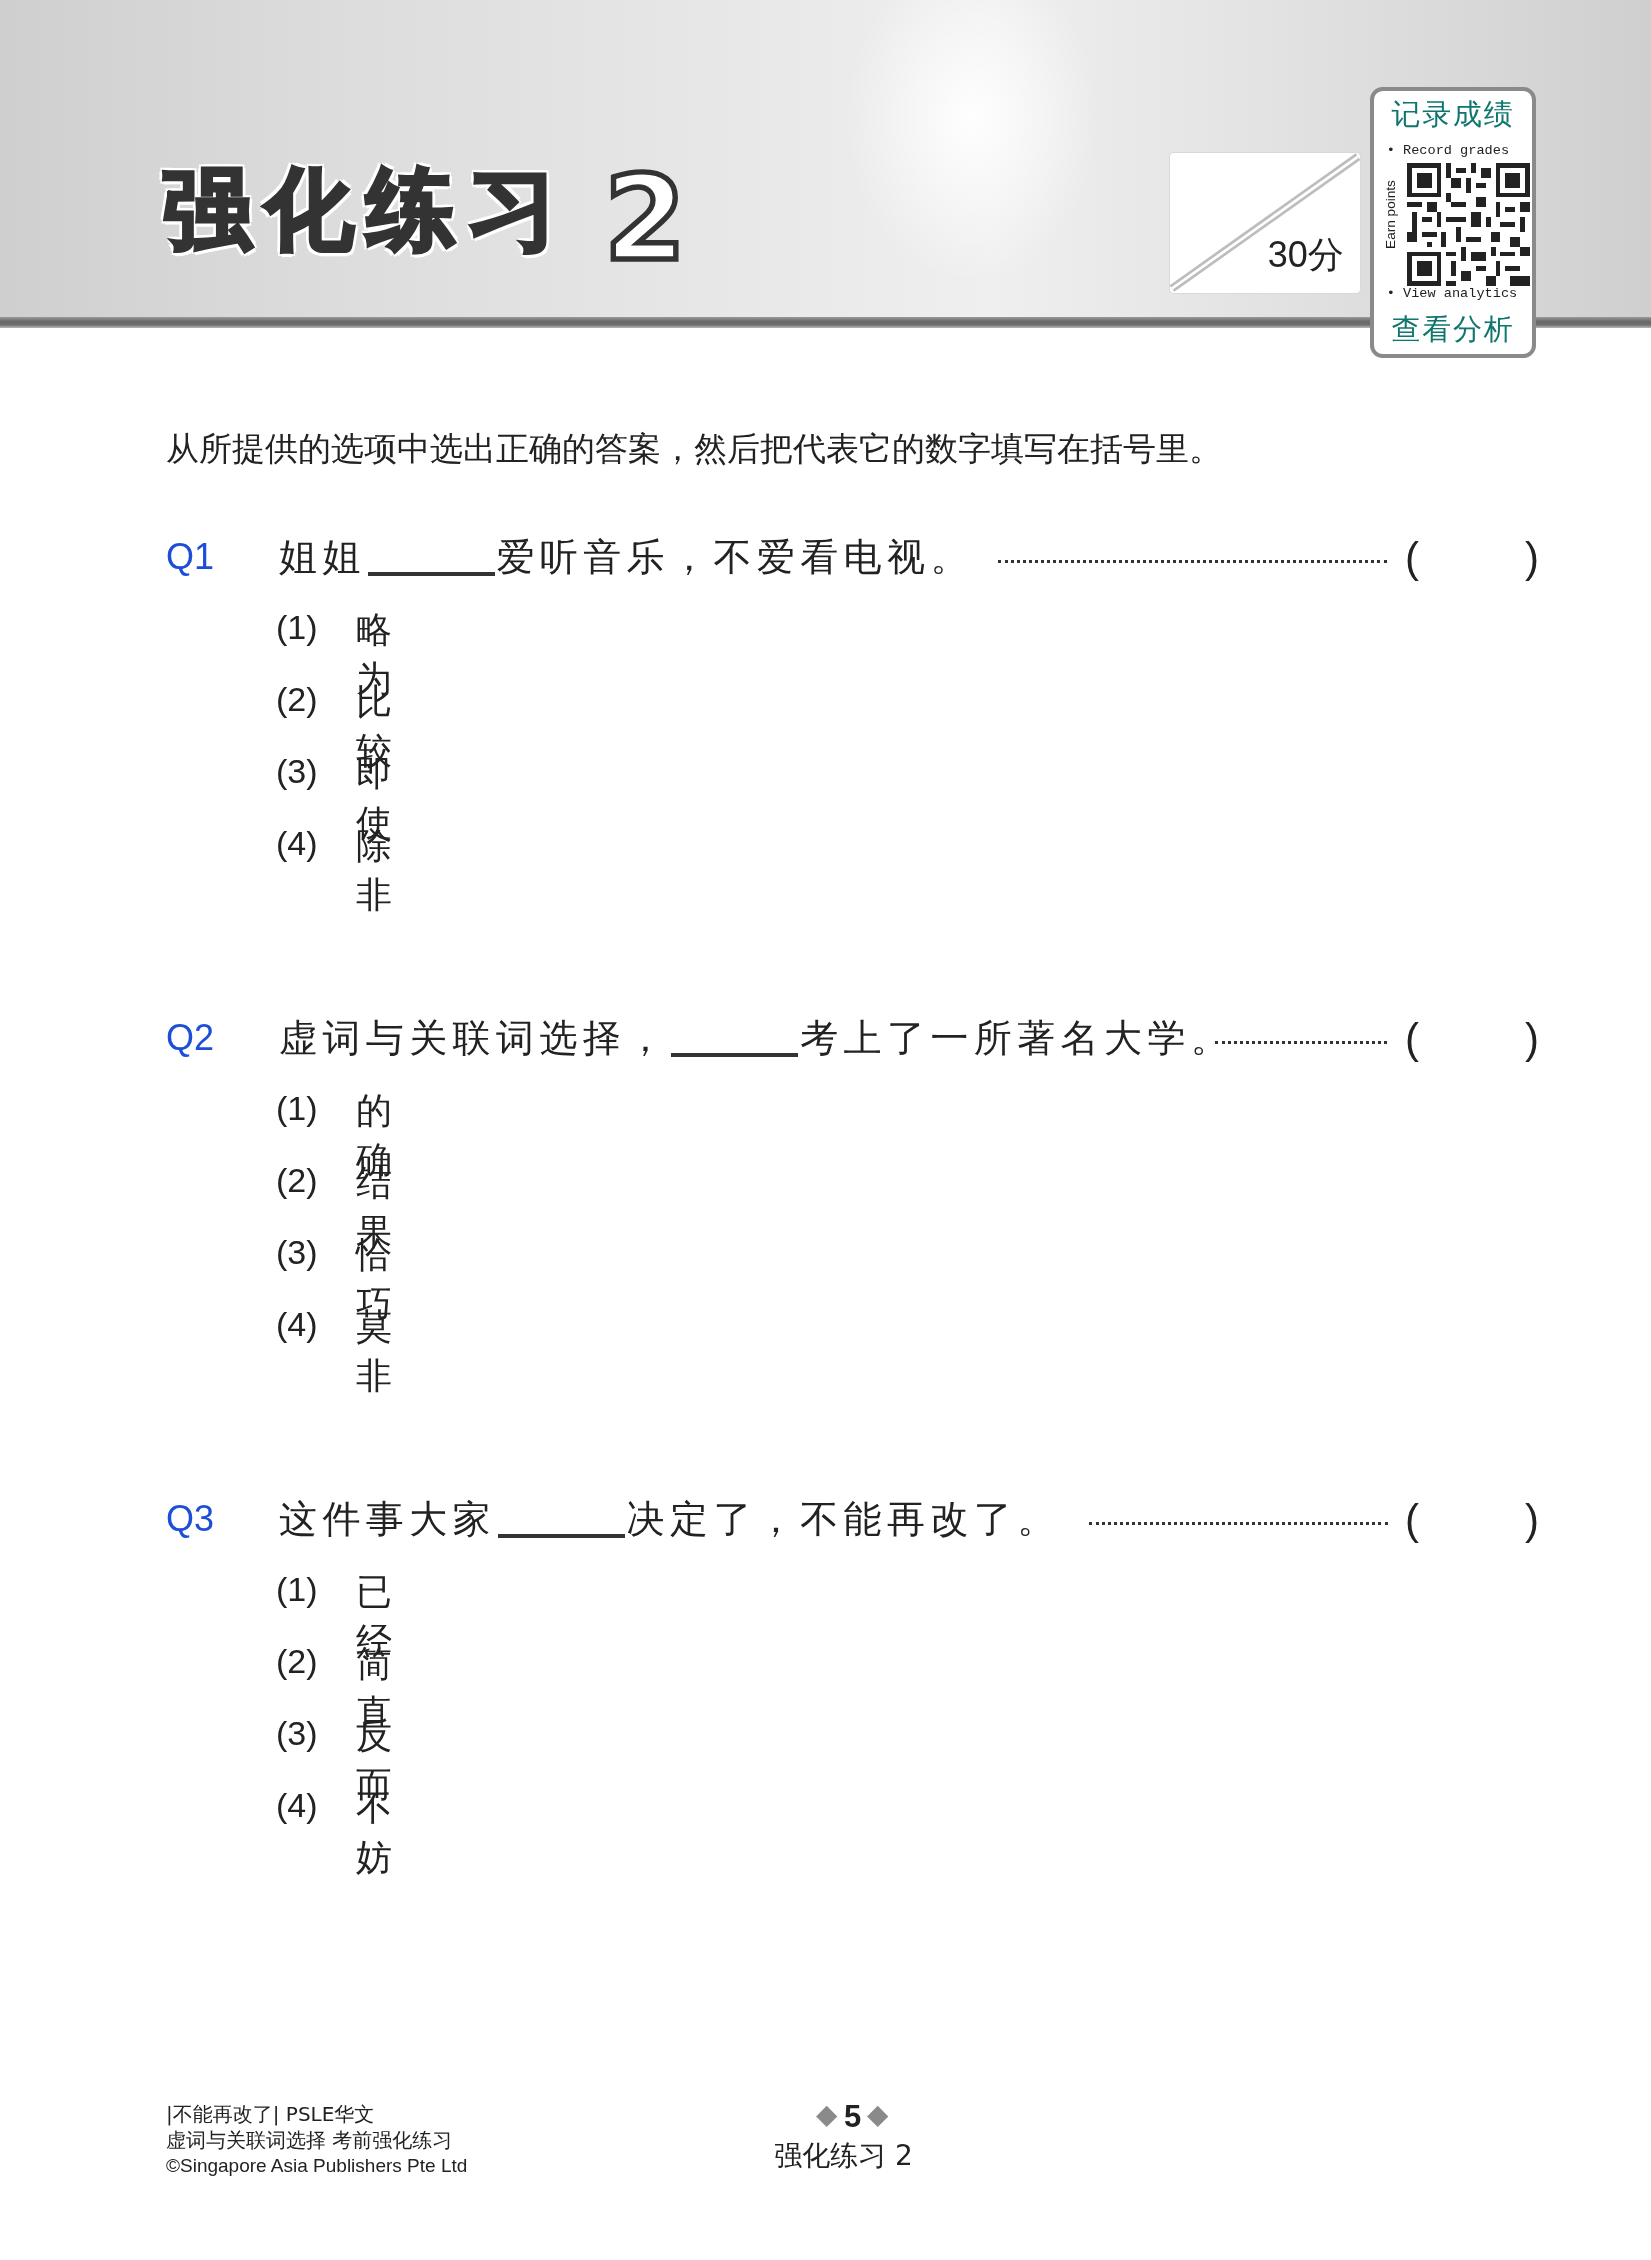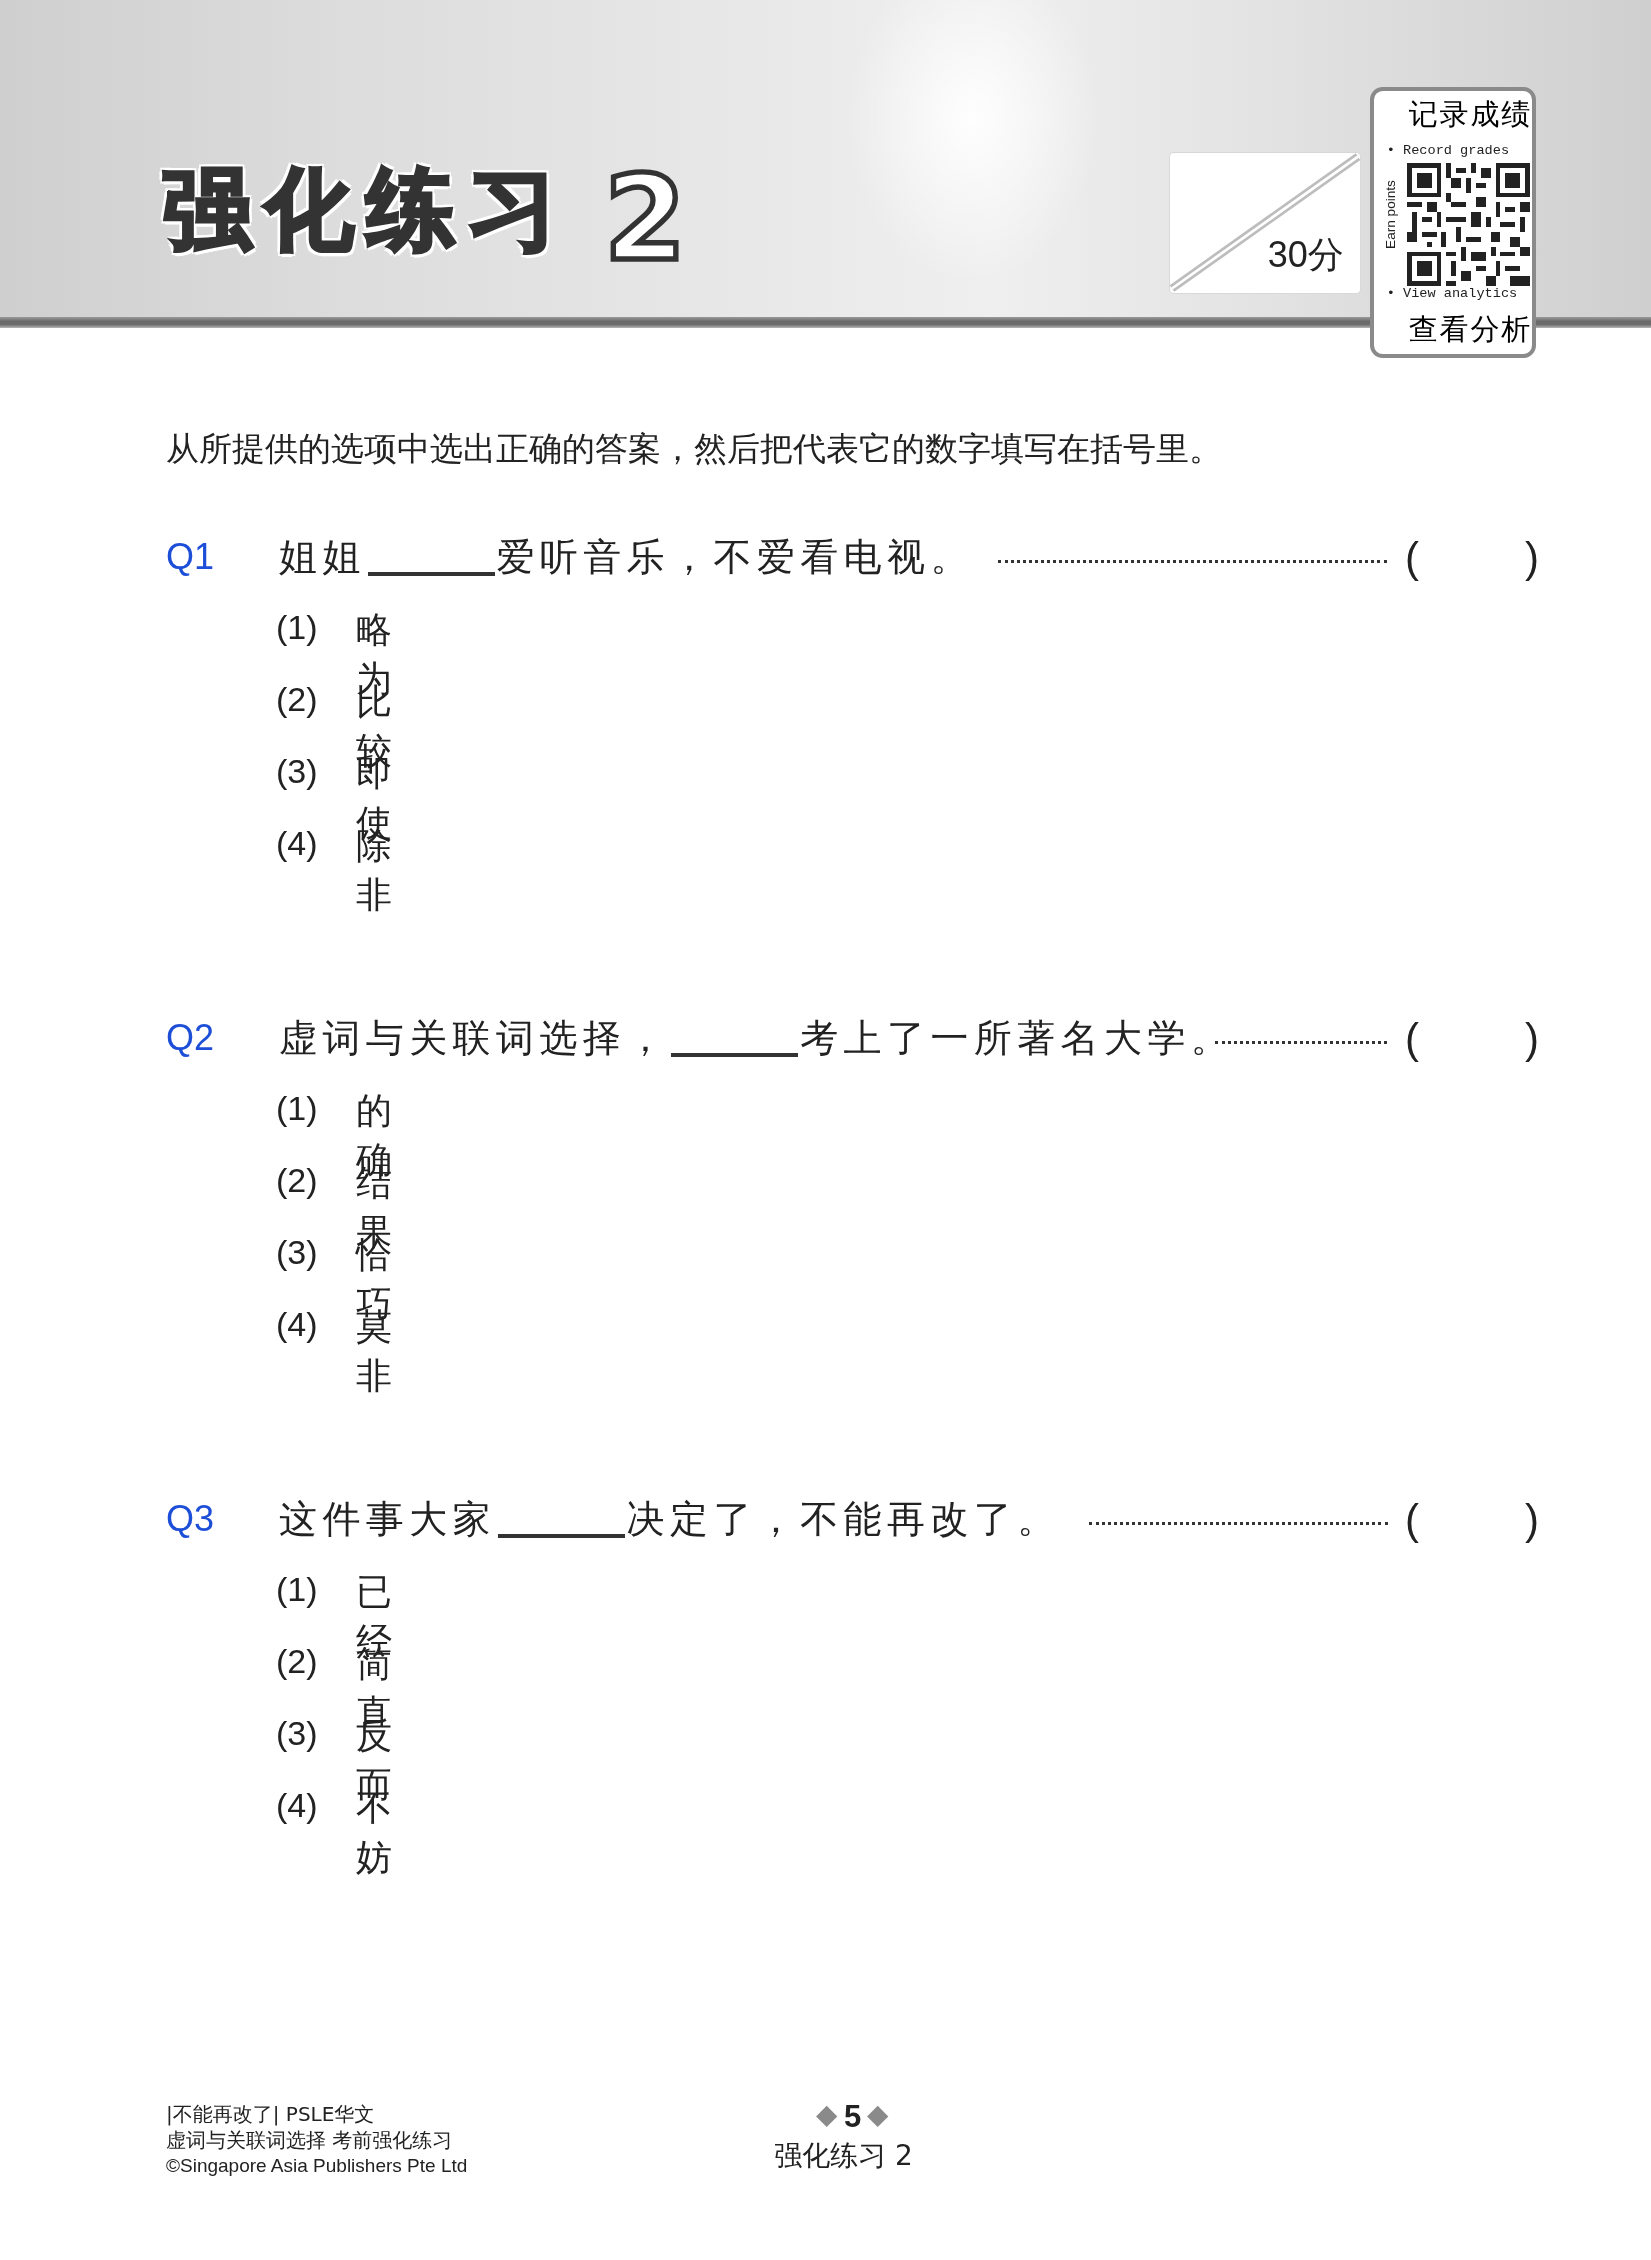--- a/index.html
+++ b/index.html
@@ -47,22 +47,22 @@
       position: absolute; right: 16.3px; bottom: 12.7px;
       font-family: "Liberation Sans", sans-serif; font-size: 36px; color: #222;
     }
     
     .qr-card {
       position: absolute; left: 1370px; top: 87px; width: 166px; height: 271px;
       background: #fff; border: 4.5px solid #8a8a8a; border-radius: 12.7px;
       box-sizing: border-box;
     }
     .qr-top, .qr-bottom {
-      position: absolute; left: 0; width: 100%; text-align: right;
-      font-family: "DejaVu Sans", sans-serif; font-size: 29px; color: #000000; letter-spacing: 1.8px;
+      position: absolute; left: 0; width: 100%; text-align: center;
+      font-family: "DejaVu Sans", sans-serif; font-size: 29px; color: #0f766e; letter-spacing: 1.8px;
     }
     .qr-top { top: 3.6px; }
     .qr-bottom { bottom: 3.6px; }
     .qr-sub {
       position: absolute; left: 12.7px; font-family: Liberation Mono, monospace;
       font-size: 13.6px; color: #222; white-space: nowrap;
     }
     .qr-sub.rec { top: 52px; }
     .qr-sub.view { top: 195px; }
     .qr-side {

